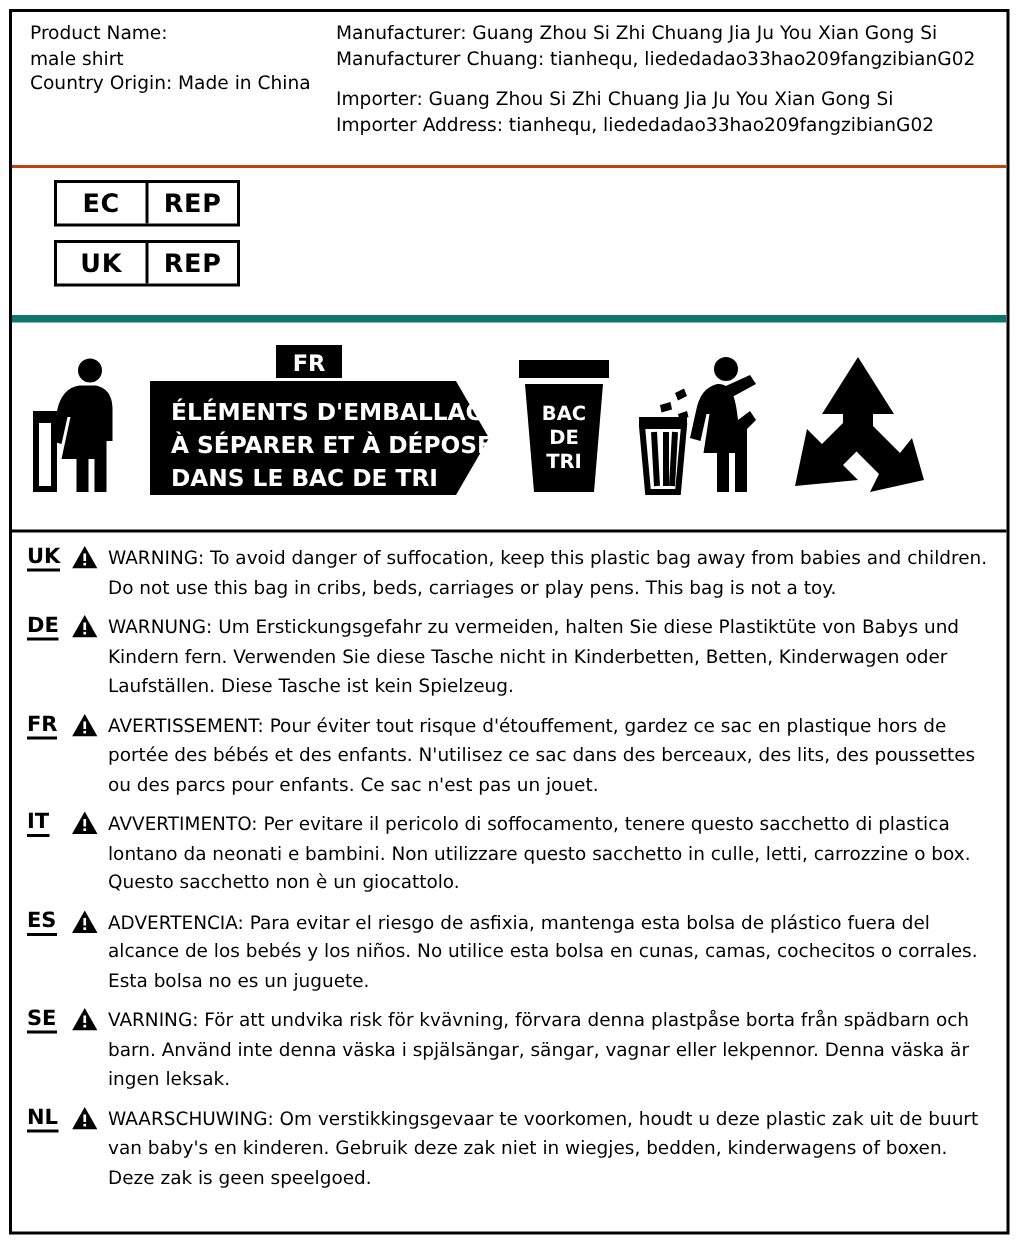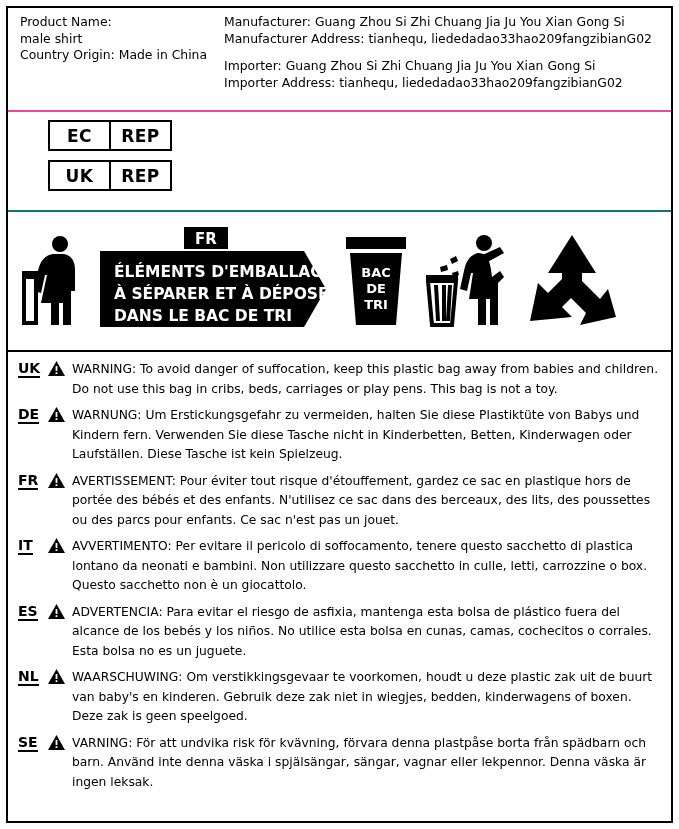--- a/index.html
+++ b/index.html
@@ -26,21 +26,21 @@
     box-sizing: border-box;
     width: 667px;
     height: 817px;
     display: flex;
     flex-direction: column;
   }
 
   
   .sec-info {
     display: flex;
-    border-bottom: 2px solid #ec4899;
+    border-bottom: 2px solid #c2410c;
     padding: 6px 0 8px 0;
     box-sizing: border-box;
   }
   .sec-info .left {
     width: 212px;
     padding-left: 12px;
     box-sizing: border-box;
   }
   .sec-info .right {
     flex: 1;
@@ -52,22 +52,22 @@
     line-height: 16.5px;
     white-space: pre-wrap;
   }
   .gap {
     height: 11px;
   }
 
   
   .sec-rep {
     display: flex;
-    border-bottom: 2px solid #0f766e;
-    padding: 8px 0 10px 12px;
+    border-bottom: 5px solid #0f766e;
+    padding: 8px 0 10px 0;
     box-sizing: border-box;
   }
   .sec-rep .badges {
     width: 212px;
     padding-left: 28px;
     box-sizing: border-box;
   }
   .badge {
     display: inline-flex;
     border: 2.5px solid #000;
@@ -176,21 +176,21 @@
   <div class="frame">
 
     <div class="sec-info">
       <div class="left">
         <div class="ln">Product Name:</div>
         <div class="ln">male shirt</div>
         <div class="ln">Country Origin: Made in China</div>
       </div>
       <div class="right">
         <div class="ln">Manufacturer: Guang Zhou Si Zhi Chuang Jia Ju You Xian Gong Si</div>
-        <div class="ln">Manufacturer Address: tianhequ, liededadao33hao209fangzibianG02</div>
+        <div class="ln">Manufacturer Chuang: tianhequ, liededadao33hao209fangzibianG02</div>
         <div class="gap"></div>
         <div class="ln">Importer: Guang Zhou Si Zhi Chuang Jia Ju You Xian Gong Si</div>
         <div class="ln">Importer Address: tianhequ, liededadao33hao209fangzibianG02</div>
         <div class="gap"></div>
       </div>
     </div>
 
     <div class="sec-rep">
       <div class="badges">
         <div class="badge">
@@ -318,38 +318,38 @@
           <svg width="17" height="15" viewBox="0 0 17 15">
               <path d="M8.5 0 L17 15 L0 15 Z" fill="#000"></path>
               <rect x="7.6" y="5" width="1.8" height="5" fill="#fff"></rect>
               <rect x="7.6" y="11.2" width="1.8" height="1.8" fill="#fff"></rect>
             </svg>
         </div>
         <div class="warn-text">ADVERTENCIA: Para evitar el riesgo de asfixia, mantenga esta bolsa de plástico fuera del alcance de los bebés y los niños. No utilice esta bolsa en cunas, camas, cochecitos o corrales. Esta bolsa no es un juguete.</div>
       </div>
 
       <div class="warn-row">
+        <div class="warn-code"><span>SE</span></div>
+        <div class="warn-tri">
+          <svg width="17" height="15" viewBox="0 0 17 15">
+              <path d="M8.5 0 L17 15 L0 15 Z" fill="#000"></path>
+              <rect x="7.6" y="5" width="1.8" height="5" fill="#fff"></rect>
+              <rect x="7.6" y="11.2" width="1.8" height="1.8" fill="#fff"></rect>
+            </svg>
+        </div>
+        <div class="warn-text">VARNING: För att undvika risk för kvävning, förvara denna plastpåse borta från spädbarn och barn. Använd inte denna väska i spjälsängar, sängar, vagnar eller lekpennor. Denna väska är ingen leksak.</div>
+      </div>
+
+      <div class="warn-row">
         <div class="warn-code"><span>NL</span></div>
         <div class="warn-tri">
           <svg width="17" height="15" viewBox="0 0 17 15">
               <path d="M8.5 0 L17 15 L0 15 Z" fill="#000"></path>
               <rect x="7.6" y="5" width="1.8" height="5" fill="#fff"></rect>
               <rect x="7.6" y="11.2" width="1.8" height="1.8" fill="#fff"></rect>
             </svg>
         </div>
         <div class="warn-text">WAARSCHUWING: Om verstikkingsgevaar te voorkomen, houdt u deze plastic zak uit de buurt van baby's en kinderen. Gebruik deze zak niet in wiegjes, bedden, kinderwagens of boxen. Deze zak is geen speelgoed.</div>
-      </div>
-
-      <div class="warn-row">
-        <div class="warn-code"><span>SE</span></div>
-        <div class="warn-tri">
-          <svg width="17" height="15" viewBox="0 0 17 15">
-              <path d="M8.5 0 L17 15 L0 15 Z" fill="#000"></path>
-              <rect x="7.6" y="5" width="1.8" height="5" fill="#fff"></rect>
-              <rect x="7.6" y="11.2" width="1.8" height="1.8" fill="#fff"></rect>
-            </svg>
-        </div>
-        <div class="warn-text">VARNING: För att undvika risk för kvävning, förvara denna plastpåse borta från spädbarn och barn. Använd inte denna väska i spjälsängar, sängar, vagnar eller lekpennor. Denna väska är ingen leksak.</div>
       </div>
 
     </div>
   </div>
 </div>
 
 </body></html>

